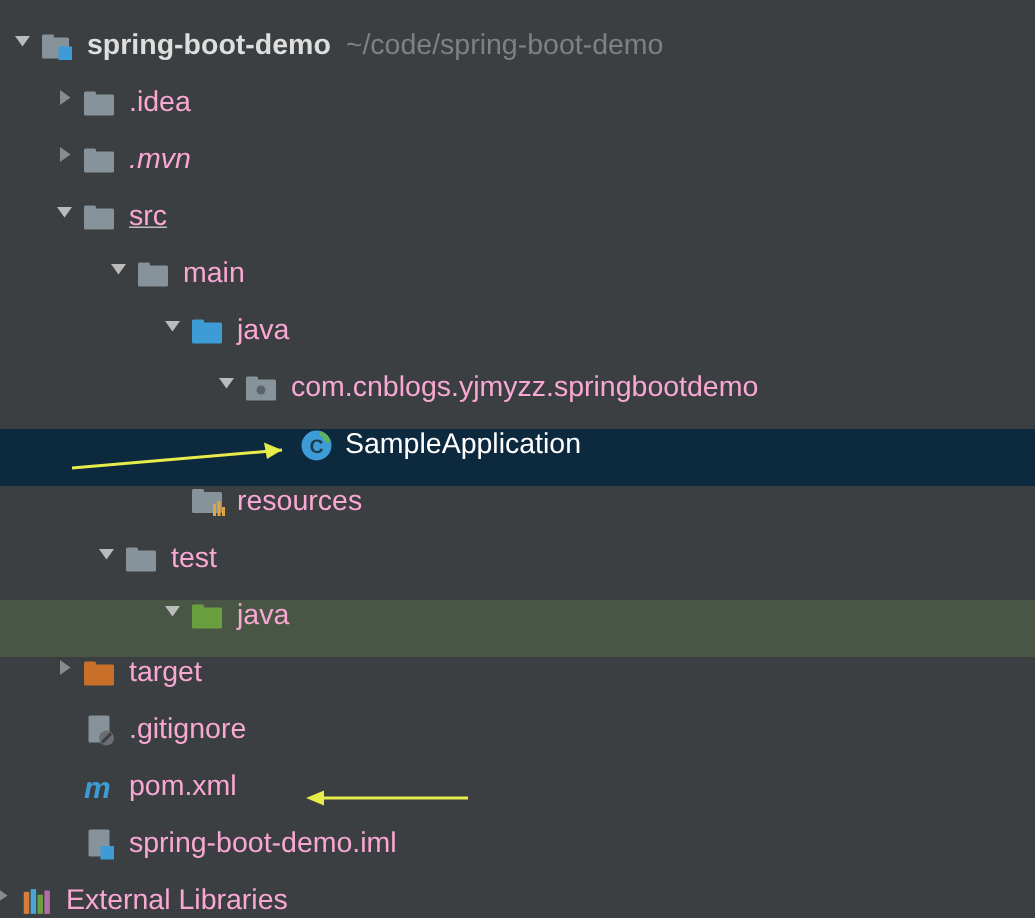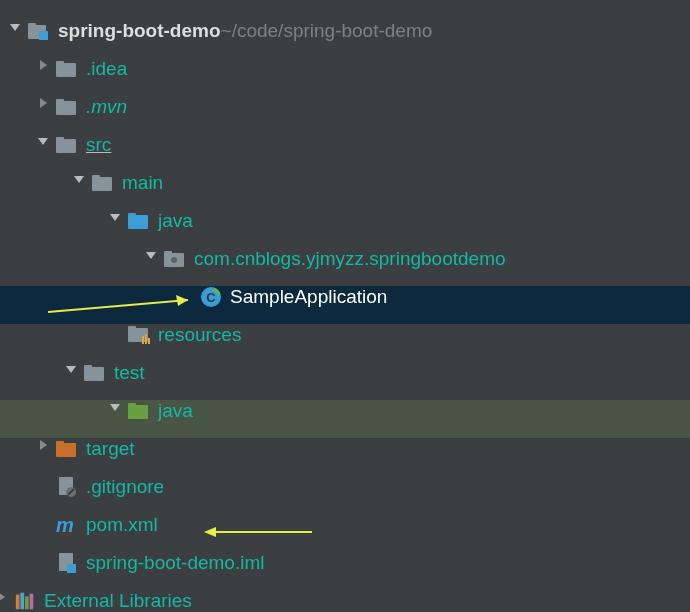--- a/index.html
+++ b/index.html
@@ -5,23 +5,23 @@
     * { margin: 0; padding: 0; box-sizing: border-box; font-family: -apple-system, "Segoe UI", Arial, sans-serif; }
     body { width: 690px; height: 612px; background: #3c3f41; color: #bbbbbb; overflow: hidden; font-size: 19px; }
     .tree { padding-top: 20px; }
     .row { display: flex; align-items: flex-start; height: 38px; cursor: pointer; position: relative; }
     .row.selected { background: #0d293e; color: #ffffff; }
     .row.highlight-green { background: rgba(90,115,75,0.45); }
     .expand { width: 14px; height: 14px; margin-right: 6px; display: inline-flex; align-items: center; justify-content: center; flex-shrink: 0; }
     .expand svg { display: block; }
     .indent { display: inline-block; flex-shrink: 0; }
     .icon { width: 22px; height: 22px; margin-right: 8px; display: inline-flex; align-items: center; justify-content: center; flex-shrink: 0; }
-    .label { white-space: nowrap; color: #14b8a6; }
+    .label { white-space: nowrap; color: #f9a8d4; }
     .label.bold { color: #dedede; font-weight: 600; }
-    .label.path { color: #808080; margin-left: 0; }
+    .label.path { color: #808080; margin-left: 10px; }
     .row.selected .label { color: #ffffff; }
     .arrow-anno { position: absolute; pointer-events: none; }
     .arrow-anno line, .arrow-anno polyline { stroke: #e6ec4a; stroke-width: 2; fill: none; }
     .arrow-anno polygon { fill: #e6ec4a; }
   </style>
 </head>
 <body>
 
 <div class="tree">
 

